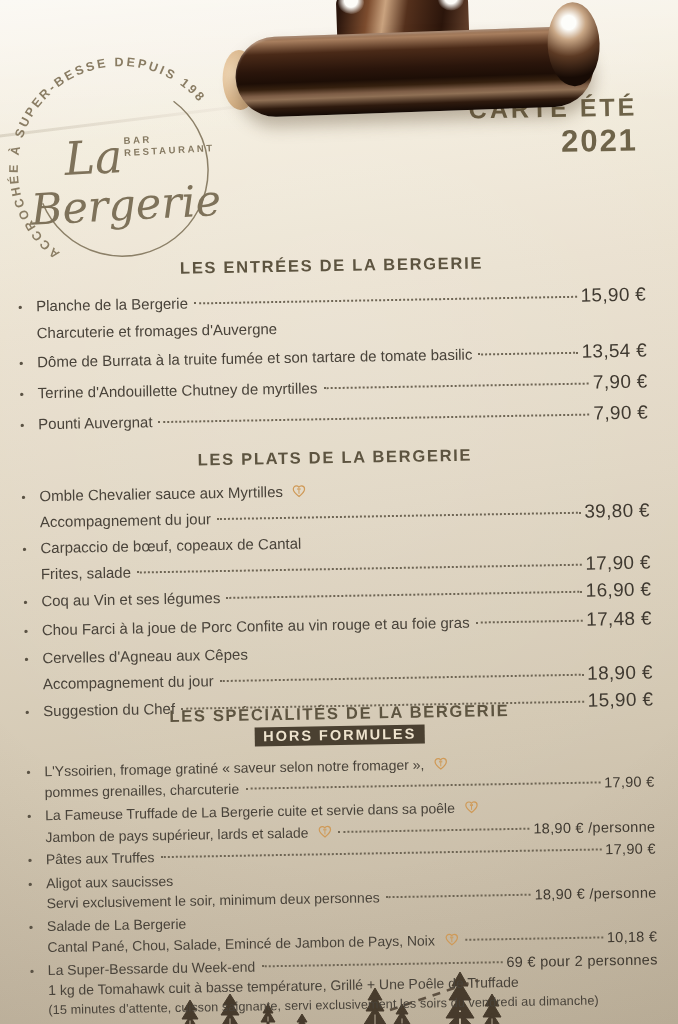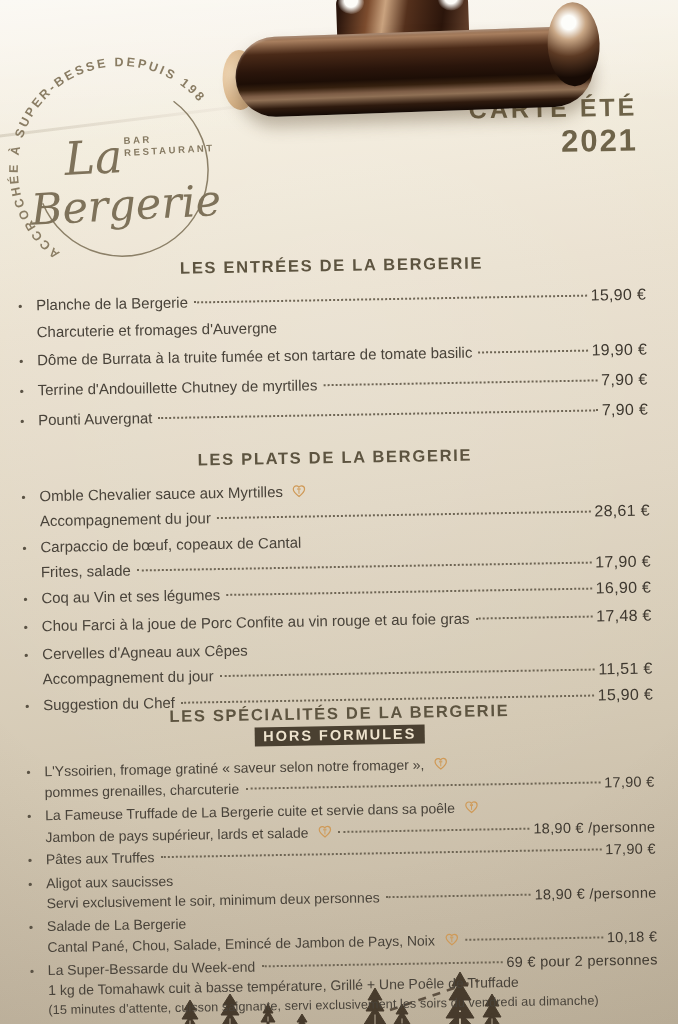--- a/index.html
+++ b/index.html
@@ -91,21 +91,21 @@
   .menu-line{display:flex;align-items:baseline;font-size:15px;line-height:25px;}
   .menu-section:nth-child(2) .menu-line{line-height:23px;}
   .menu-section.compact .menu-line{font-size:14px;line-height:19.5px;}
   .bullet{flex:0 0 18px;width:18px;color:#5a5244;font-size:12px;}
   .dish{white-space:nowrap;}
   .heart{flex:0 0 auto;margin-left:9px;transform:translateY(2px);}
   .leader{
     flex:1 1 12px;min-width:10px;border-bottom:2px dotted #6e6554;
     margin:0 4px 0 6px;transform:translateY(-4px);
   }
-  .price{white-space:nowrap;font-size:16px;color:#3f3930;letter-spacing:0.3px;}
+  .price{white-space:nowrap;font-size:19px;color:#3f3930;letter-spacing:0.3px;}
   .menu-section.compact .price{font-size:14.5px;}
   .menu-line.note{font-size:13.5px;}
   .menu-section.compact .menu-line.note{font-size:12.6px;letter-spacing:0.1px;}
 
   
   .trees{position:absolute;left:150px;bottom:-6px;z-index:1;}
 </style>
 </head>
 <body>
 
@@ -155,21 +155,21 @@
             <div class="menu-line">
               <span class="bullet"></span>
               <span class="dish">Charcuterie et fromages d'Auvergne</span>
             </div>
           </div>
           <div class="menu-item">
             <div class="menu-line">
               <span class="bullet">•</span>
               <span class="dish">Dôme de Burrata à la truite fumée et son tartare de tomate basilic</span>
               <span class="leader"></span>
-              <span class="price">19,90 €</span>
+              <span class="price">13,54 €</span>
             </div>
           </div>
           <div class="menu-item">
             <div class="menu-line">
               <span class="bullet">•</span>
               <span class="dish">Terrine d'Andouillette Chutney de myrtilles</span>
               <span class="leader"></span>
               <span class="price">7,90 €</span>
             </div>
           </div>
@@ -190,21 +190,21 @@
               <span class="dish">Omble Chevalier sauce aux Myrtilles</span>
               <span class="heart"><svg width="15" height="15" viewBox="0 0 16 16">
                   <path d="M8 13.6C4.6 11 2 8.6 2 5.8 2 3.9 3.5 2.4 5.3 2.4c1 0 2 .5 2.7 1.4.7-.9 1.7-1.4 2.7-1.4 1.8 0 3.3 1.5 3.3 3.4 0 2.8-2.6 5.2-6 7.8z" fill="none" stroke="#cf9a58" stroke-width="1.3"></path>
                   <path d="M8 4.8v6M6.9 4.8v1.9M9.1 4.8v1.9" fill="none" stroke="#cf9a58" stroke-width="1"></path>
                 </svg></span>
             </div>
             <div class="menu-line">
               <span class="bullet"></span>
               <span class="dish">Accompagnement du jour</span>
               <span class="leader"></span>
-              <span class="price">28,61 €</span>
+              <span class="price">39,80 €</span>
             </div>
           </div>
           <div class="menu-item">
             <div class="menu-line">
               <span class="bullet">•</span>
               <span class="dish">Carpaccio de bœuf, copeaux de Cantal</span>
             </div>
             <div class="menu-line">
               <span class="bullet"></span>
               <span class="dish">Frites, salade</span>
@@ -230,21 +230,21 @@
           </div>
           <div class="menu-item">
             <div class="menu-line">
               <span class="bullet">•</span>
               <span class="dish">Cervelles d'Agneau aux Cêpes</span>
             </div>
             <div class="menu-line">
               <span class="bullet"></span>
               <span class="dish">Accompagnement du jour</span>
               <span class="leader"></span>
-              <span class="price">11,51 €</span>
+              <span class="price">18,90 €</span>
             </div>
           </div>
           <div class="menu-item">
             <div class="menu-line">
               <span class="bullet">•</span>
               <span class="dish">Suggestion du Chef</span>
               <span class="leader"></span>
               <span class="price">15,90 €</span>
             </div>
           </div>

